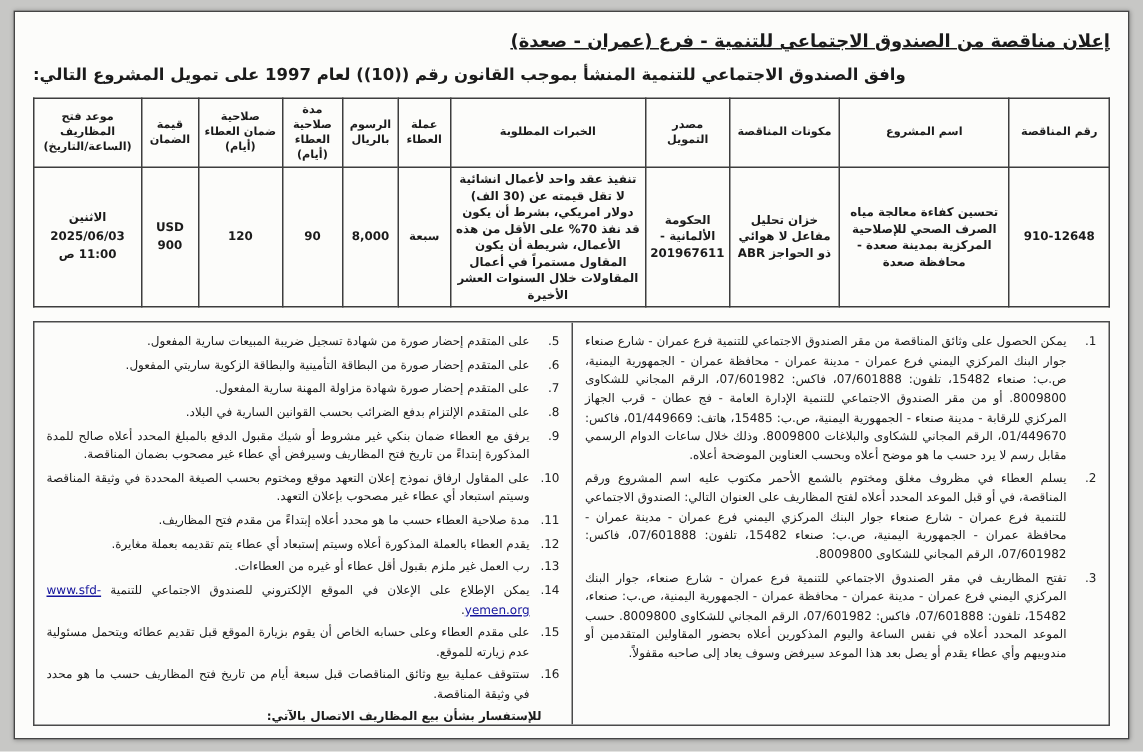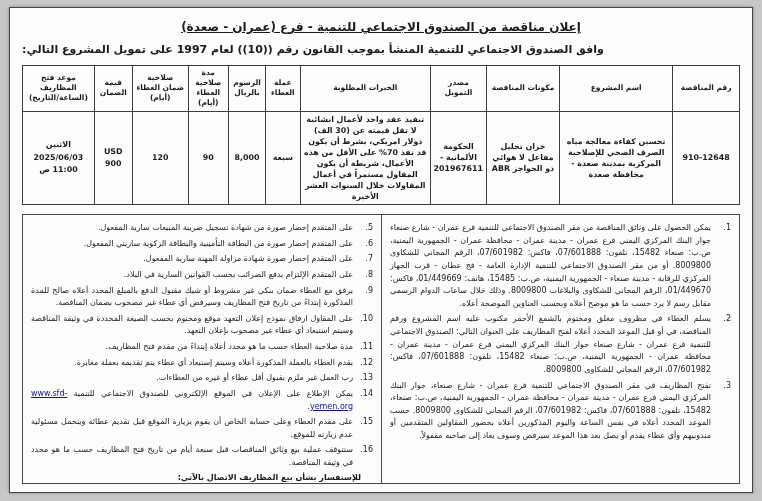--- a/index.html
+++ b/index.html
@@ -11,21 +11,21 @@
     direction:rtl;
   }
   .page{
     position:absolute;top:7px;right:9px;width:744px;height:486px;
     background:#fcfcfa;border:1px solid #454545;box-sizing:border-box;
     padding:8px 12px 8px 12px;
     display:flex;flex-direction:column;
     box-shadow:0 0 3px rgba(0,0,0,.35);
   }
   .title{
-    text-align:center;font-weight:bold;font-size:12px;
+    text-align:right;font-weight:bold;font-size:12px;
     text-decoration:underline;margin-top:4px;letter-spacing:0;
   }
   .subtitle{
     text-align:left;font-weight:bold;font-size:11px;margin-top:9px;
   }
   table.tender{
     width:100%;border-collapse:collapse;table-layout:fixed;margin-top:9px;
   }
   table.tender th, table.tender td{
     border:1px solid #3d3d3d;text-align:center;vertical-align:middle;

